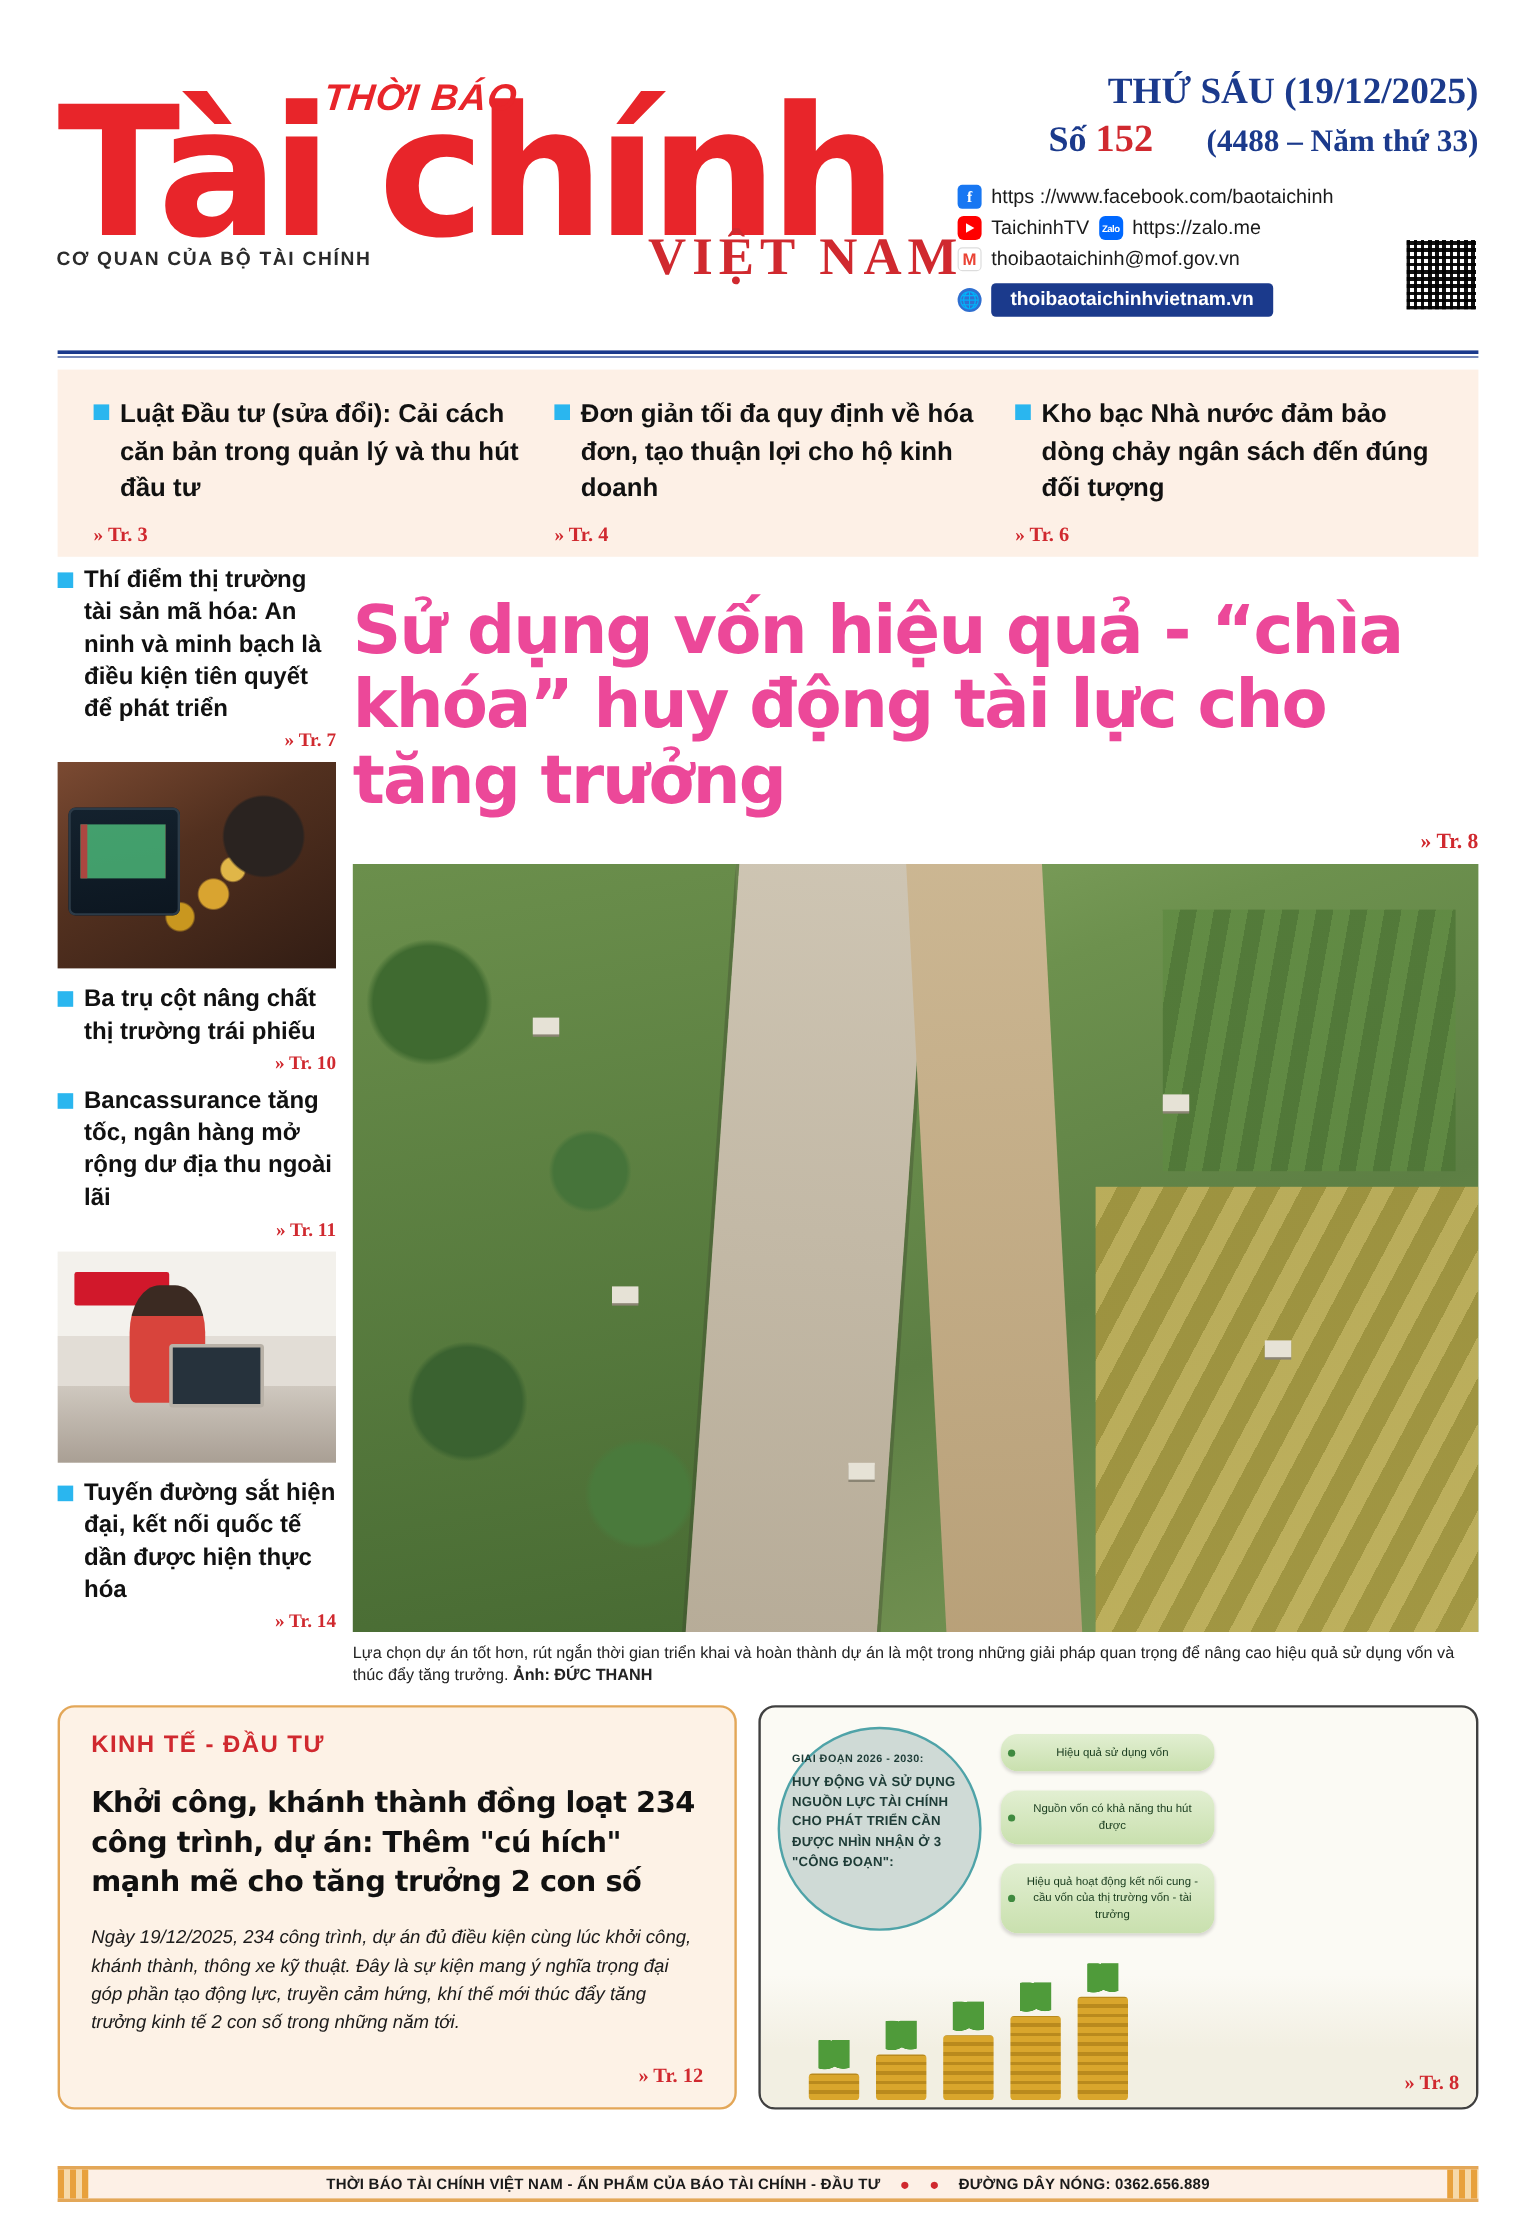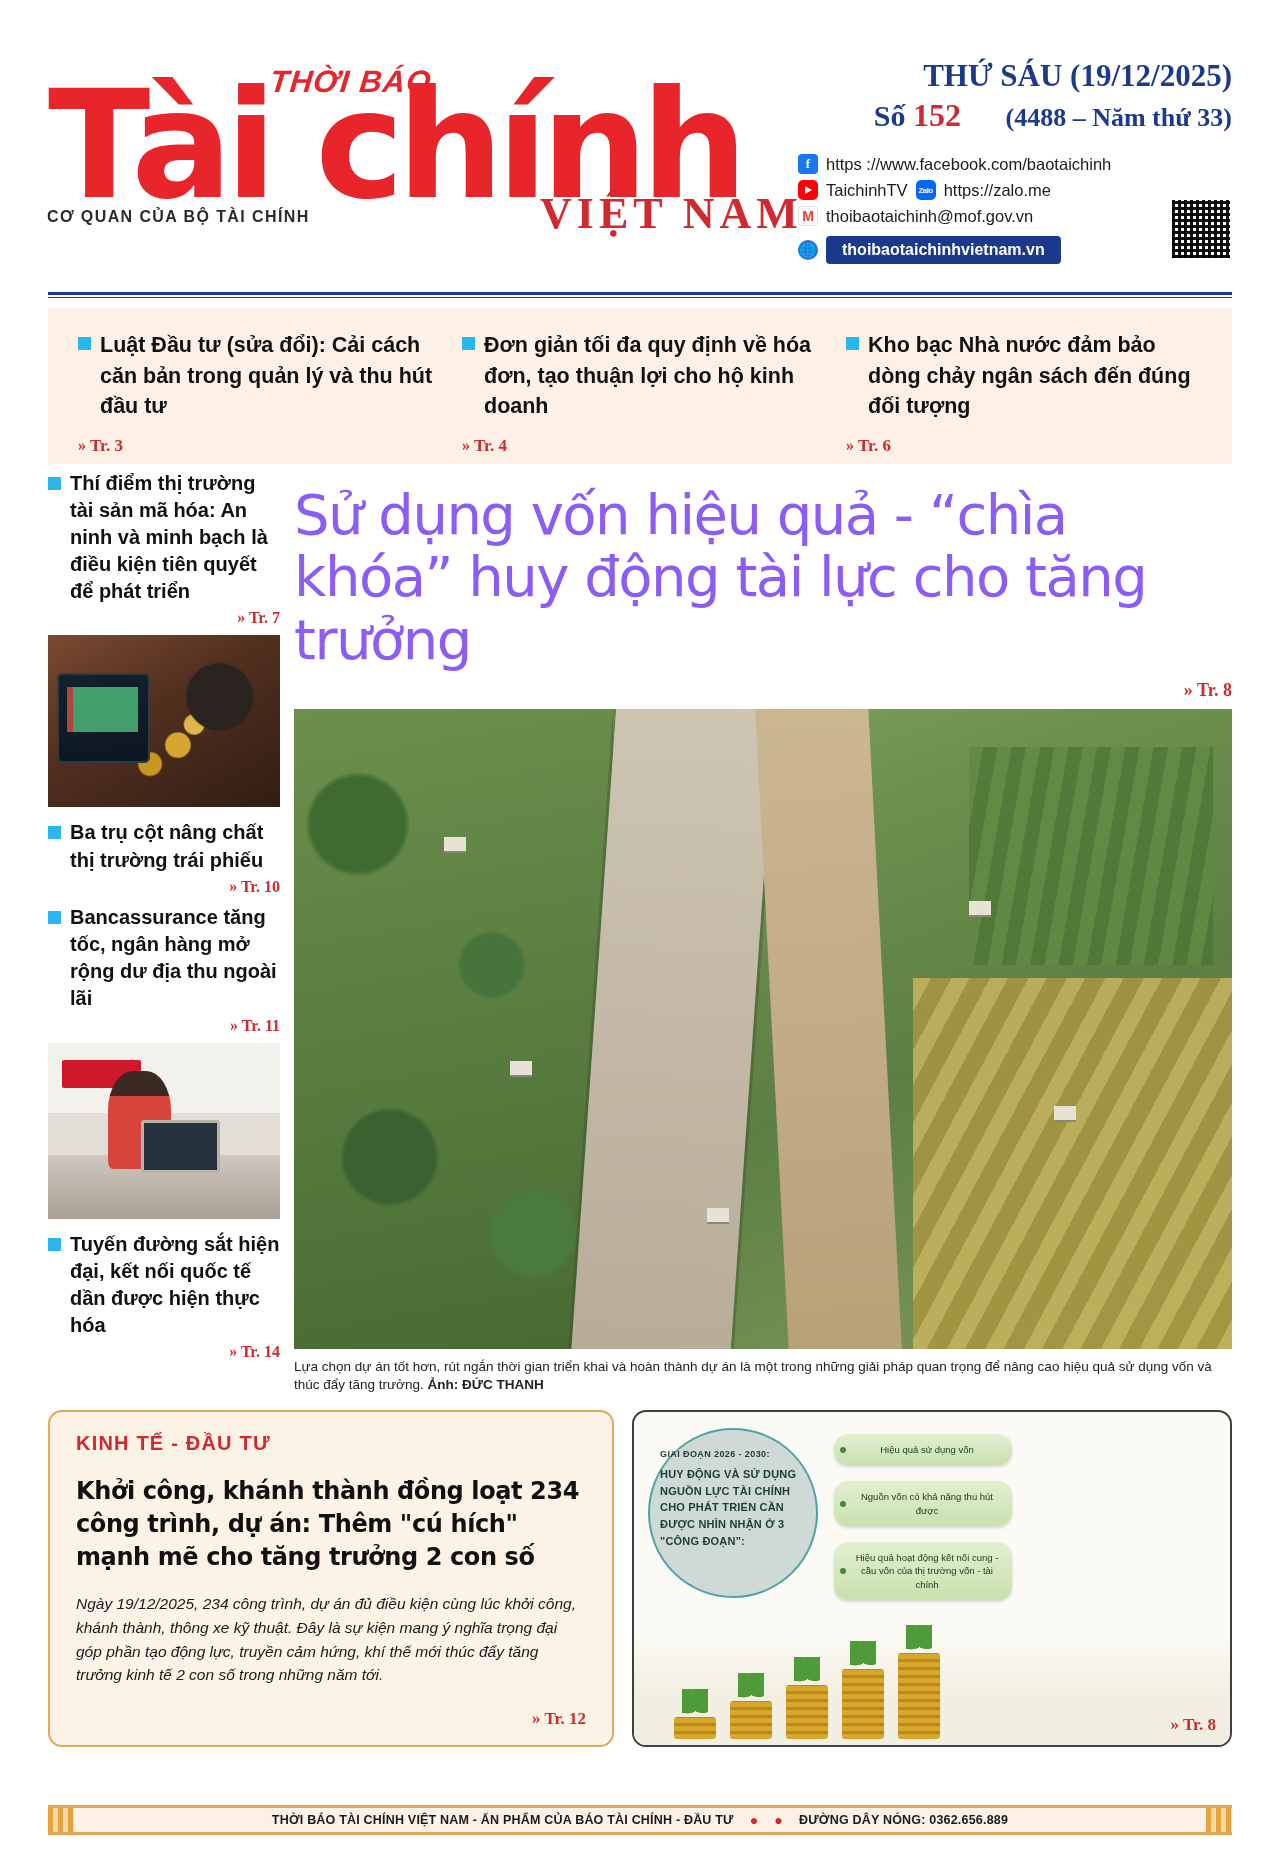--- a/index.html
+++ b/index.html
@@ -288,26 +288,26 @@
   .bank-mon {
     position: absolute; left: 40%; top: 44%;
     width: 34%; height: 30%;
     background: #26323c;
     border: 3px solid #b9b2a8;
     border-radius: 3px;
   }
 
   .headline {
     font-family: "DejaVu Sans", sans-serif;
-    font-weight: normal;
+    font-weight: bold;
     font-size: 56px;
     line-height: 1.12;
-    color: #8b5cf6;
+    color: #ec4899;
     letter-spacing: -1.5px;
-    margin-top: 14px;
+    margin-top: 25px;
   }
   .headline-ref {
     text-align: right;
     color: #d0292f;
     font-family: "Liberation Serif", serif;
     font-weight: bold;
     font-size: 18px;
     margin-top: 8px;
   }
 
@@ -694,21 +694,21 @@
     <div class="info-box">
       <div class="info-circle"></div>
       <div class="info-circle-txt">
         <span class="period">GIAI ĐOẠN 2026 - 2030:</span>
         <span>HUY ĐỘNG VÀ SỬ DỤNG NGUỒN LỰC TÀI CHÍNH CHO PHÁT TRIỂN CẦN ĐƯỢC NHÌN NHẬN Ở 3 "CÔNG ĐOẠN":</span>
       </div>
 
       <div class="pills">
         <div class="pill">Hiệu quả sử dụng vốn</div>
         <div class="pill">Nguồn vốn có khả năng thu hút được</div>
-        <div class="pill">Hiệu quả hoạt động kết nối cung - cầu vốn của thị trường vốn - tài chính</div>
+        <div class="pill">Hiệu quả hoạt động kết nối cung - cầu vốn của thị trường vốn - tài trưởng</div>
       </div>
 
       <div class="info-plants">
         <div class="coin-stack" style="left:40px;  height:22px"></div>
         <div class="coin-stack" style="left:96px;  height:38px"></div>
         <div class="coin-stack" style="left:152px; height:54px"></div>
         <div class="coin-stack" style="left:208px; height:70px"></div>
         <div class="coin-stack" style="left:264px; height:86px"></div>
         <div class="sprout" style="left:48px;  bottom:26px"></div>
         <div class="sprout" style="left:104px; bottom:42px"></div>

